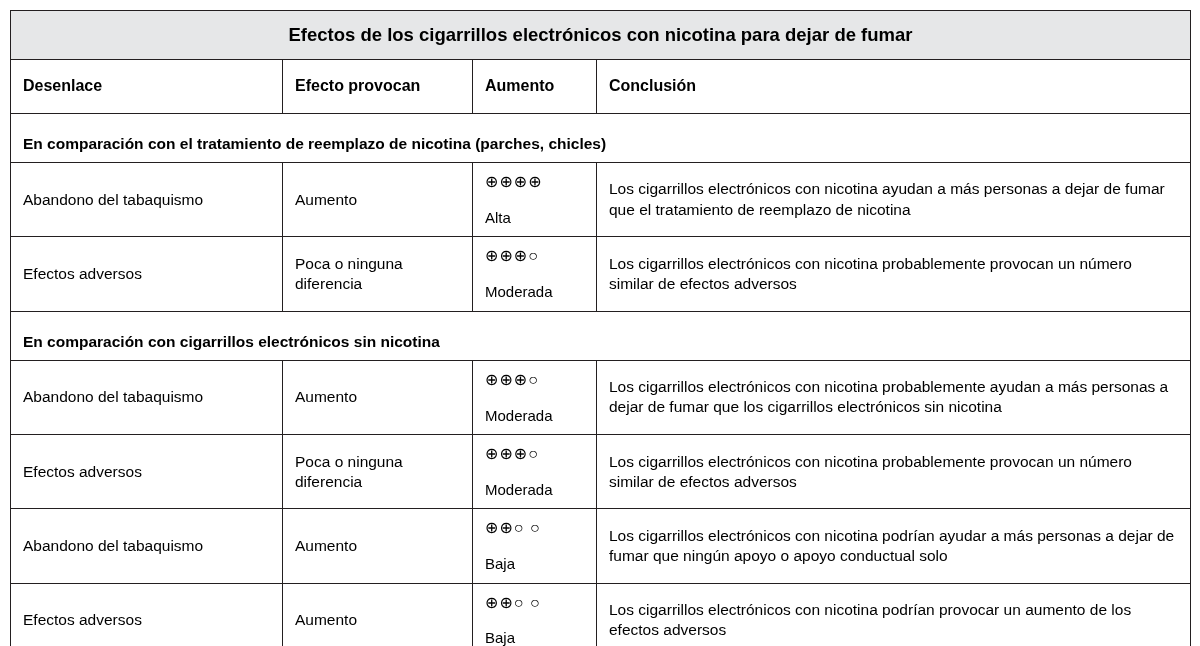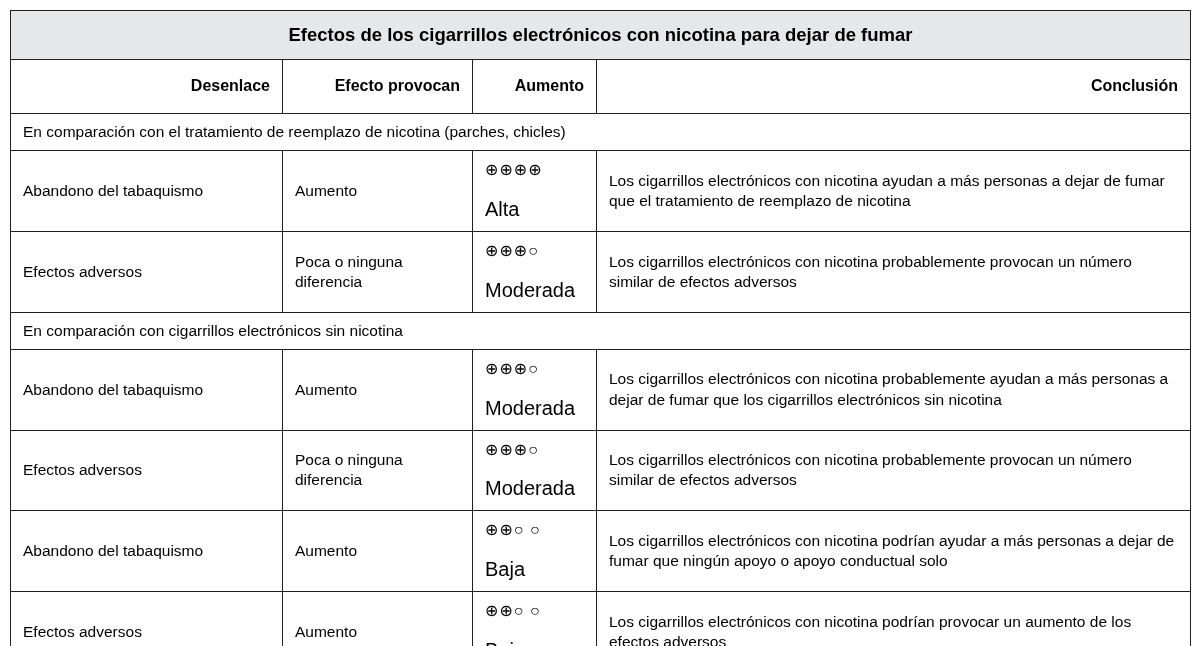--- a/index.html
+++ b/index.html
@@ -46,42 +46,41 @@
     font-size: 18.5px;
     padding: 12px 12px 12px 12px;
     border-bottom: 1.5px solid #231f20;
     text-align: center;
   }
   tr.header-row td {
     font-weight: bold;
     font-size: 16px;
     padding-top: 16px;
     padding-bottom: 16px;
-    text-align: right;
   }
   tr.group-row td {
-    font-weight: normal;
+    font-weight: bold;
     font-size: 15.5px;
-    padding-top: 8px;
+    padding-top: 20px;
     padding-bottom: 8px;
   }
   td.certainty {
     text-align: center;
     padding-left: 4px;
     padding-right: 4px;
   }
   .grade-symbols {
     font-size: 16px;
     letter-spacing: 1px;
     white-space: nowrap;
     display: block;
   }
   .grade-label {
     display: block;
-    font-size: 20px;
+    font-size: 15px;
     margin-top: 15px;
   }
   td.outcome { }
   td.effect { }
   td.conclusion { }
   tr.data-row td { height: 46px; }
 </style>
 </head>
 <body>
 

